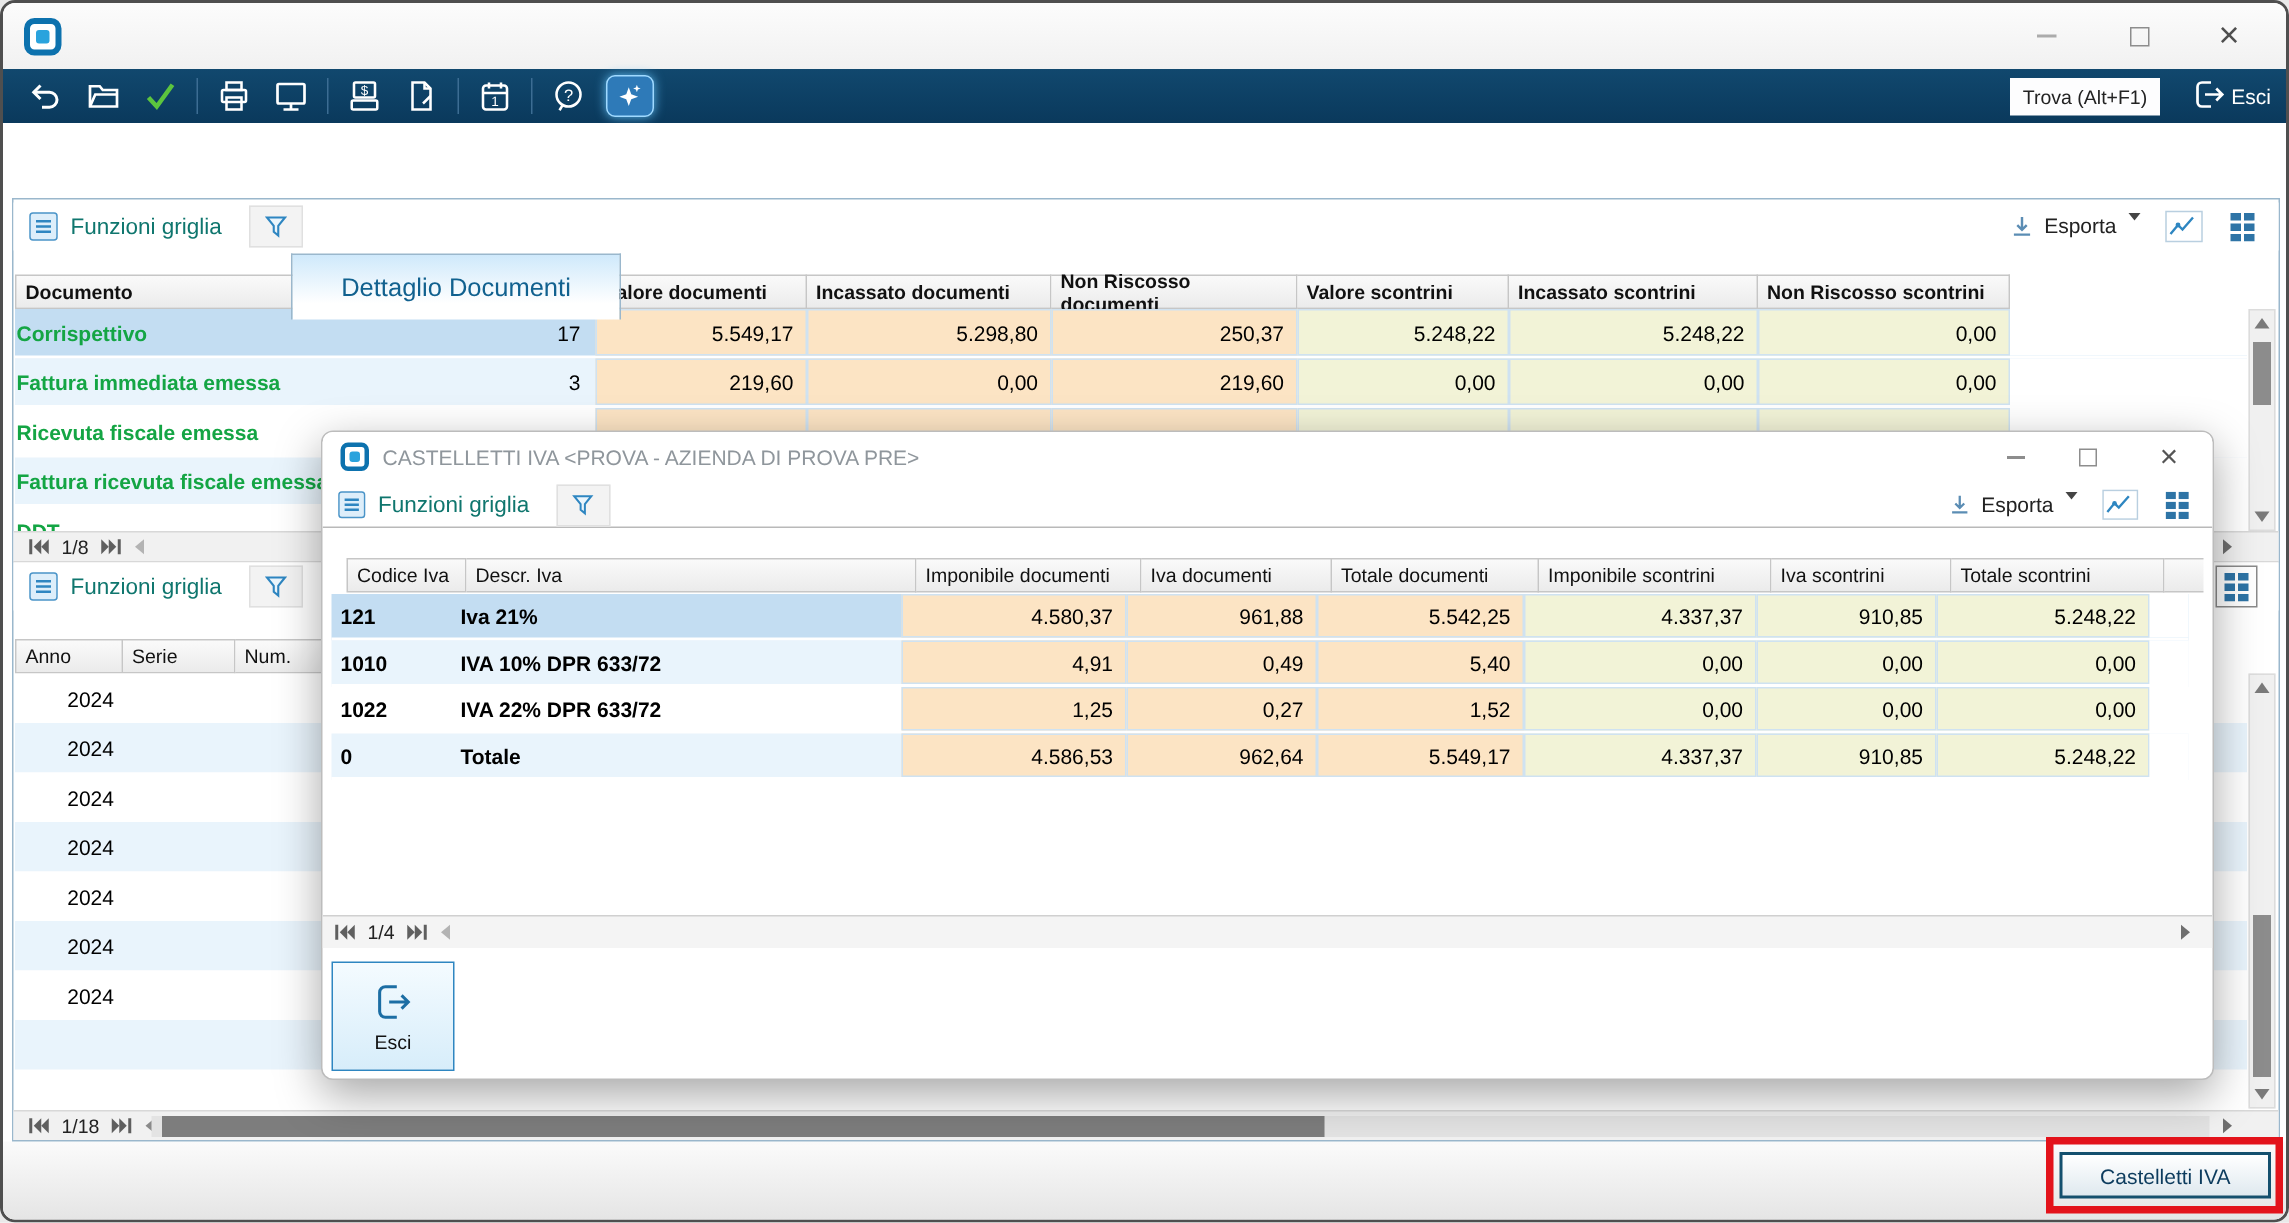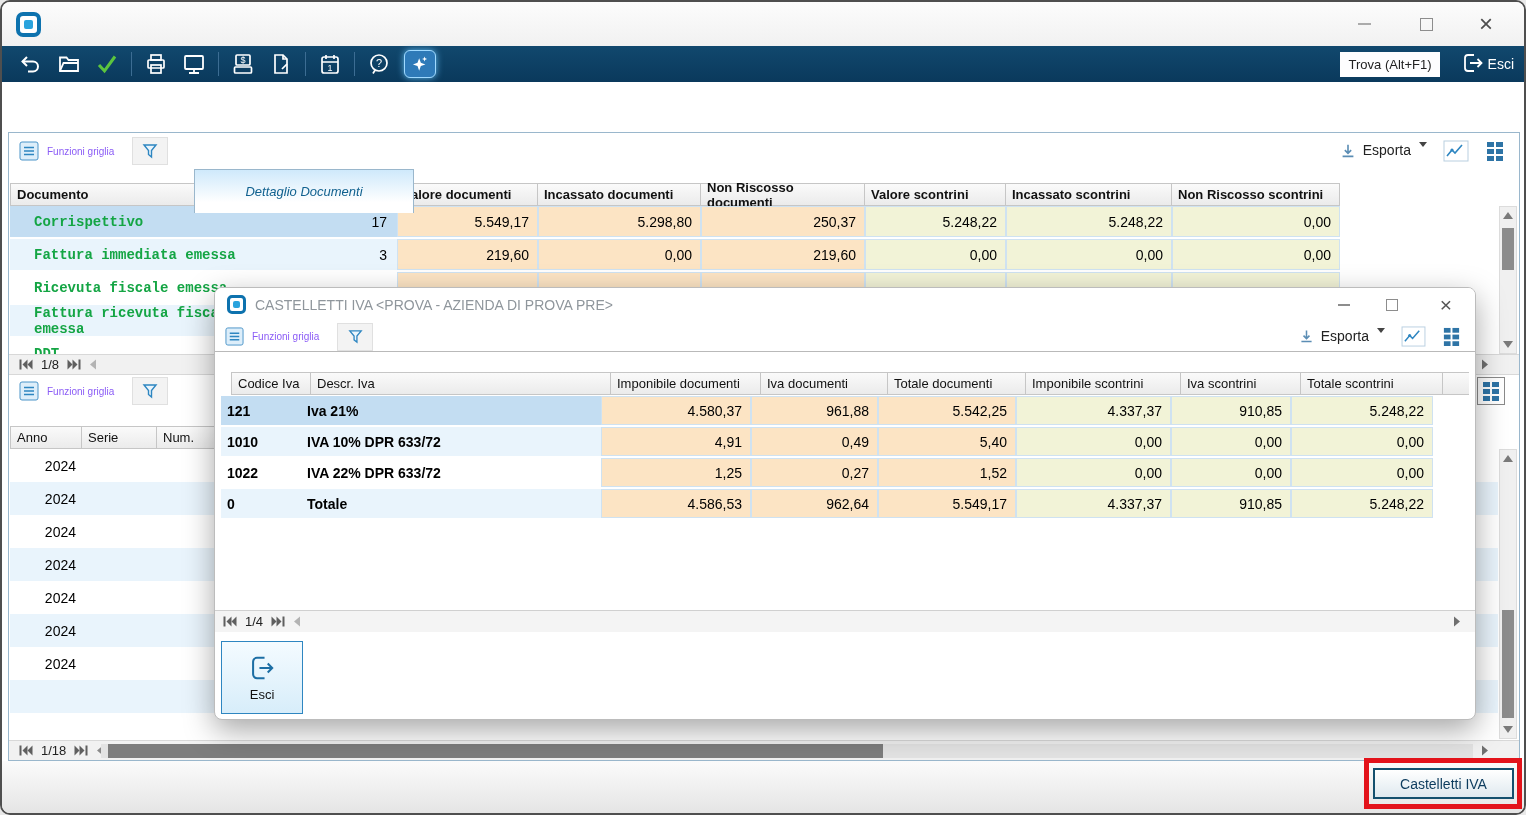--- a/index.html
+++ b/index.html
@@ -34,34 +34,34 @@
              align-items:center; justify-content:center; margin-left:6px; cursor:pointer; }
   .trova { position:absolute; right:84px; top:6px; width:100px; height:25px;
            background:#fdfdfe; color:#222; font-size:13px; display:flex;
            align-items:center; justify-content:center; cursor:pointer; }
   .esci-tb { position:absolute; right:10px; top:5px; height:26px; display:flex;
              align-items:center; gap:5px; color:#fff; font-size:14px; cursor:pointer; }
 
   
   .tabs { position:absolute; left:0; top:80px; right:0; height:50px; background:#fff; }
   .tab { position:absolute; display:flex; align-items:center; justify-content:center;
-         font-size:13px; color:#1568a2; border:1px solid #9ab7cc; cursor:pointer;font-style:italic; }
+         font-size:17px; color:#1568a2; border:1px solid #9ab7cc; cursor:pointer; }
   .tab.t1 { left:8px; top:90px; width:184px; height:40px; background:#fff; }
   .tab.t2 { left:192px; top:87px; width:220px; height:44px; z-index:6;
             background:linear-gradient(#cfe9fb,#ffffff 75%); border-bottom:none; color:#11618f; }
 
   
   .content { position:absolute; left:6px; top:130px; width:1512px; height:629px;
              border:1px solid #9ab7cc; background:#fff; z-index:1; }
 
   .gridbar { position:absolute; left:0; right:0; height:32px; display:flex;
              align-items:center; background:#fff; }
   .gb1 { top:2px; } 
   .listico { margin-left:10px; display:flex; }
-  .gblabel { margin-left:8px; font-size:10px; color:#8b5cf6; cursor:pointer; }
+  .gblabel { margin-left:8px; font-size:15px; color:#0f766e; cursor:pointer; }
   .filterbtn { margin-left:18px; width:36px; height:28px; background:#f3f3f3;
                border:1px solid #e0e0e0; display:flex; align-items:center;
                justify-content:center; cursor:pointer; }
   .gb-right { position:absolute; right:14px; display:flex; align-items:center; gap:16px; }
   .exportbtn { display:flex; align-items:flex-start; gap:6px; font-size:14px; color:#222; cursor:pointer; }
   .caret { width:0; height:0; border-left:4px solid transparent; border-right:4px solid transparent;
            border-top:5px solid #444; display:inline-block; margin-left:2px; }
   .chartbtn { display:flex; cursor:pointer; }
   .gridico { display:flex; cursor:pointer; }
   .gridico.boxed { border:1px solid #8a8a8a; padding:3px; background:#fff; }
@@ -70,21 +70,21 @@
   .hrow { display:flex; position:absolute; left:1px; }
   .hcell { flex-shrink:0; height:23px; display:flex; align-items:center; padding:0 6px;
            font-size:13px; color:#111; background:linear-gradient(#fafafa,#ebebeb);
            border:1px solid #c6c6c6; border-left:none; cursor:pointer; }
   .hcell:first-child { border-left:1px solid #c6c6c6; }
   .hf { flex:1 1 auto; background:linear-gradient(#fafafa,#ebebeb);
         border-top:1px solid #c6c6c6; border-bottom:1px solid #c6c6c6; }
 
   .grow { display:flex; height:33px; border-bottom:2px solid #fff; cursor:pointer; }
   .cell { flex-shrink:0; display:flex; align-items:center; font-size:14px; color:#000; overflow:hidden; }
-  .docname { padding-left:24px; font-weight:700; color:#14a544;font-family:Liberation Mono, monospace; }
+  .docname { padding-left:1px; font-weight:700; color:#14a544; }
   .rnum { justify-content:flex-end; padding-right:10px; }
   .vcell { justify-content:flex-end; padding-right:8px; border:1px solid #cfe2f1; }
   .bg-doc { background:#fce4c4; }
   .bg-scon { background:#f2f3d7; }
   .wfil { flex:1 1 auto; background:#fff; }
   .rsel { background:#c3ddf2; } .rblu { background:#e9f4fc; } .rwht { background:#fff; }
 
   
   .w0{width:248px;} .w1{width:139px;} .w2{width:141px;} .w3{width:163px;}
   .w4{width:164px;} .w5{width:141px;} .w6{width:166px;} .w7{width:168px;}

